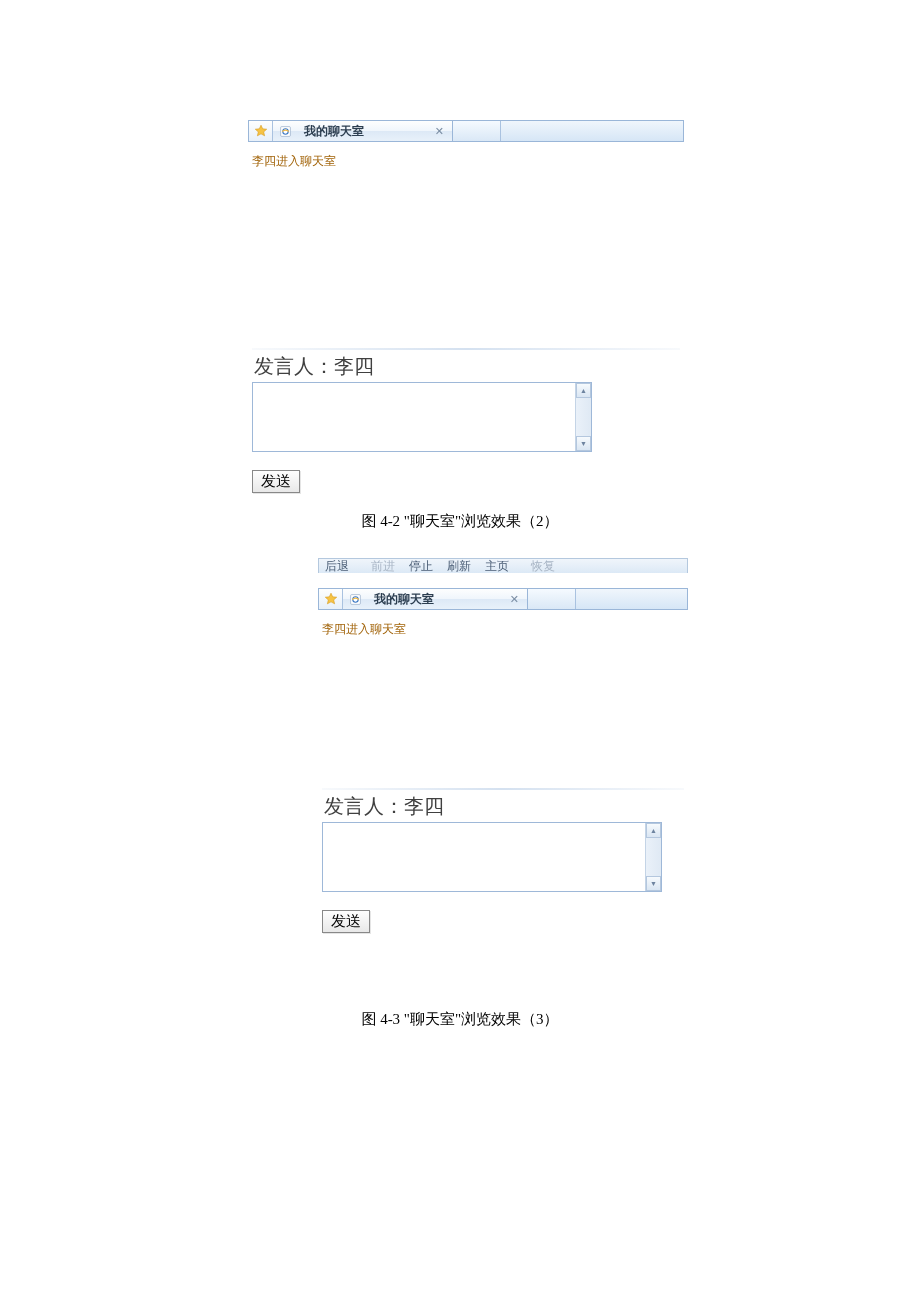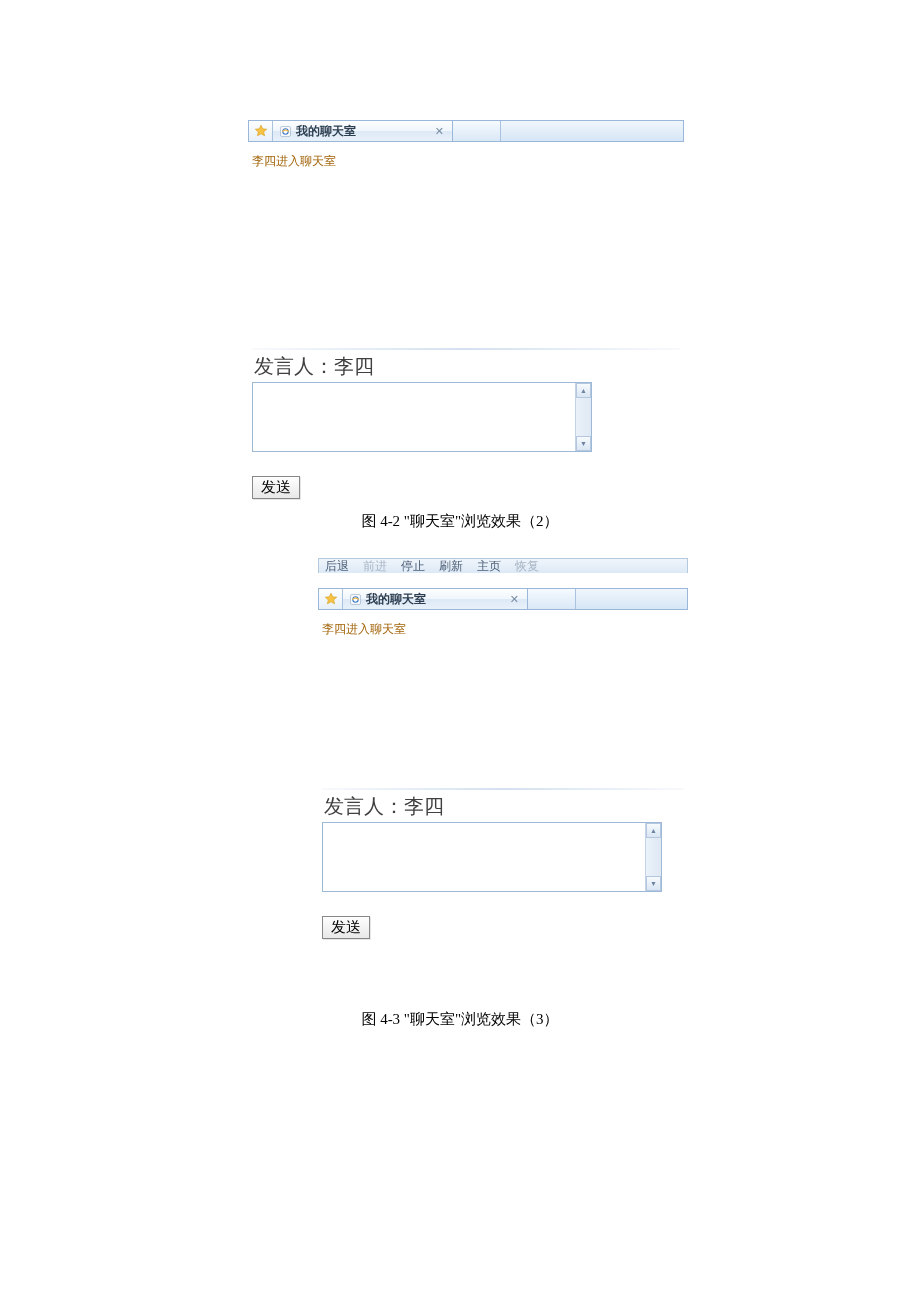--- a/index.html
+++ b/index.html
@@ -46,36 +46,36 @@
       padding: 0 6px;
       gap: 14px;
       overflow: hidden;
     }
     .toolbar-btn {
       font-size: 12px;
       color: #4a5d75;
       white-space: nowrap;
       font-family: "SimSun", sans-serif;
     }
-    .toolbar-btn.disabled { color: #a8b5c5; }
+    .toolbar-btn.disabled { color: #a8b5c5; margin-left: 8px; }
     .star-box {
       width: 24px;
       display: flex;
       align-items: center;
       justify-content: center;
       border-right: 1px solid #a9c2e0;
       background: linear-gradient(to bottom, #fdfefe, #e7f0fa);
     }
     .tab {
       display: flex;
       align-items: center;
       background: linear-gradient(to bottom, #fdfefe 0%, #f0f6fc 48%, #dde9f6 52%, #e8f1fa 100%);
       border-right: 1px solid #9ab6d8;
       padding: 0 6px;
-      gap: 4px;
+      gap: 12px;
       flex: 0 0 auto;
       min-width: 180px;
       position: relative;
     }
     .fig2 .tab { min-width: 185px; }
     .tab-title {
       font-size: 12px;
       font-weight: bold;
       color: #2c3e50;
       font-family: "SimSun", "宋体", sans-serif;
@@ -143,21 +143,21 @@
       height: 15px;
       background: linear-gradient(to bottom, #f6fafd, #dae6f3);
       border: 1px solid #b4c7de;
       display: flex;
       align-items: center;
       justify-content: center;
       font-size: 7px;
       color: #6e84a0;
     }
     .send-btn {
-      margin-top: 24px;
+      margin-top: 18px;
       border: 1px solid #888;
       background: linear-gradient(to bottom, #fefefe, #e8e8e8);
       font-size: 15px;
       padding: 1px 8px;
       font-family: "SimSun", "宋体", serif;
       color: #000;
       box-shadow: 1px 1px 0 rgba(0,0,0,0.1);
     }
     .star-icon svg { display: block; }
     .ie-icon svg { display: block; }

